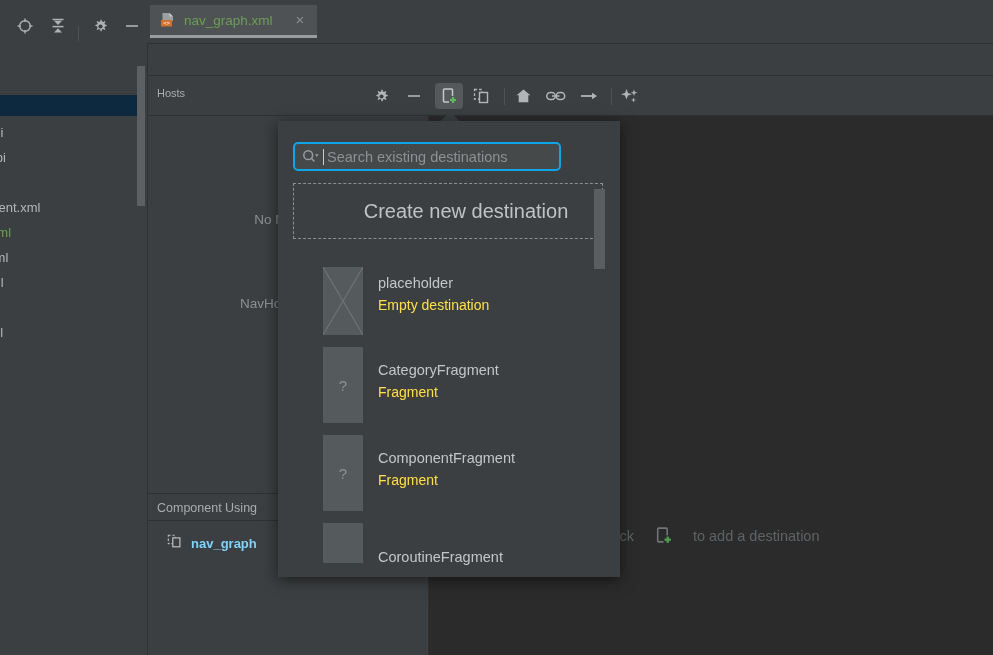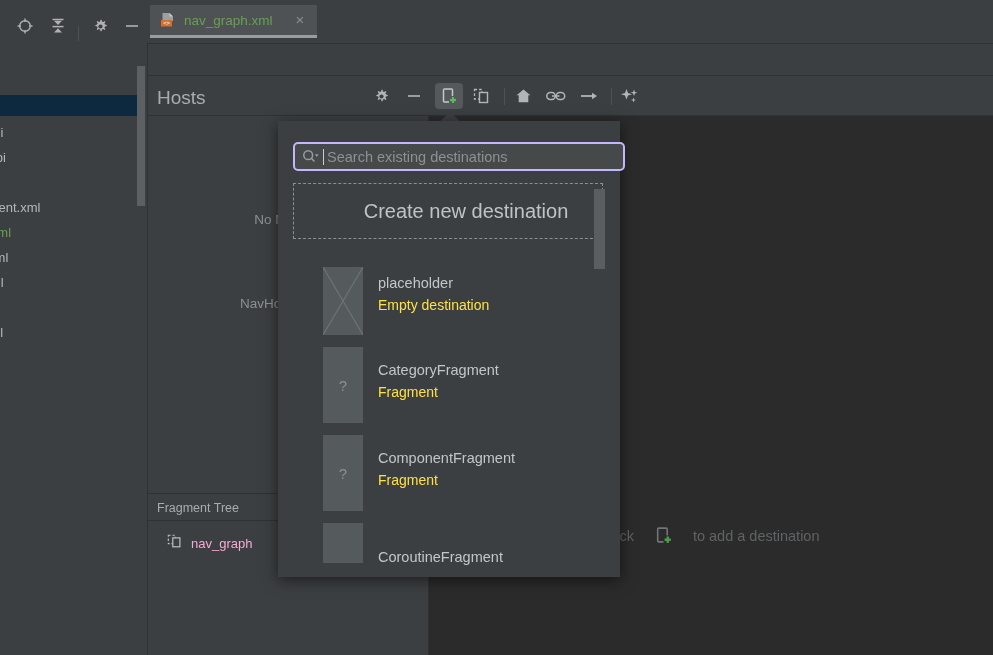--- a/index.html
+++ b/index.html
@@ -83,21 +83,21 @@
   
   .design {
     position: absolute; left: 148px; top: 76px; width: 845px; height: 579px;
     background: #2b2b2b;
   }
   .hosts-bar {
     position: absolute; left: 0; top: 0; width: 845px; height: 40px;
     background: #3c3f41; border-bottom: 1px solid #2f3234;
   }
   .hosts-label {
-    position: absolute; left: 9px; top: 11px; font-size: 19px; color: #a9acae;
+    position: absolute; left: 9px; top: 11px; font-size: 11px; color: #a9acae;
   }
   .hb-ico {
     position: absolute; top: 8px; width: 24px; height: 24px;
     display:flex; align-items:center; justify-content:center; color: #b2b5b7;
   }
   .hb-ico.active { background: #55595b; border-radius: 4px; width: 28px; height: 26px; top: 7px; }
 
   .hosts-body {
     position: absolute; left: 0; top: 40px; width: 281px; height: 377px;
     background: #3c3f41; border-right: 1px solid #2f3234;
@@ -123,37 +123,37 @@
     position: absolute; left: 0; top: 417px; width: 281px; height: 28px;
     background: #3c3f41; border-top: 1px solid #2f3234; border-bottom: 1px solid #2f3234;
     border-right: 1px solid #2f3234;
   }
   .ctree-header span { position: absolute; left: 9px; top: 7px; font-size: 12.5px; color: #a9acae; }
   .ctree-body {
     position: absolute; left: 0; top: 445px; width: 281px; height: 210px;
     background: #3c3f41; border-right: 1px solid #2f3234;
   }
   .ctree-row { position: absolute; left: 18px; top: 12px; display: flex; align-items: center; gap: 7px; }
-  .ctree-row .label { font-size: 13px; color: #f9a8d4; font-weight: normal; }
+  .ctree-row .label { font-size: 13px; color: #7dd3fc; font-weight: bold; }
 
   
   .pop-arrow {
     position: absolute; left: 437px; top: 112px; width: 0; height: 0;
     border-left: 13px solid transparent; border-right: 13px solid transparent;
     border-bottom: 12px solid #3c3f41;
     z-index: 40;
   }
   .popup {
     position: absolute; left: 278px; top: 121px; width: 342px; height: 456px;
     background: #3c3f41; z-index: 50;
     box-shadow: 0 3px 14px rgba(0,0,0,0.55);
   }
   .pop-search {
-    position: absolute; left: 15px; top: 21px; width: 332px; height: 29px;
-    background: #45494a; border: 2px solid #c4b5fd; border-radius: 5px;
+    position: absolute; left: 15px; top: 21px; width: 268px; height: 29px;
+    background: #45494a; border: 2px solid #0ea5e9; border-radius: 5px;
     display: flex; align-items: center;
   }
   .pop-search .mag { margin-left: 7px; color: #9a9d9f; display:flex; align-items:center; }
   .pop-search .caret {
     width: 1px; height: 16px; background: #c9ccce; margin-left: 4px;
   }
   .pop-search .ph {
     margin-left: 3px; font-size: 14.5px; color: #8e9193; white-space: nowrap;
   }
 
@@ -330,21 +330,21 @@
         <div class="hosts-sub">referenced from a</div>
         <div class="hosts-sub">NavHostFragment in a layout in</div>
         <div class="hosts-sub">order to be accessible.</div>
       </div>
       <div class="hosts-msg" style="top:269px;">
         <span class="hosts-link">Using Navigation Editor</span>
       </div>
     </div>
 
     <div class="ctree-header">
-      <span>Fragment Tree</span>
+      <span>Component Using</span>
     </div>
     <div class="ctree-body">
       <div class="ctree-row">
         <span>
           <svg width="18" height="16" viewBox="0 0 20 18">
             <rect x="2.5" y="2.5" width="7.5" height="9.5" fill="none" stroke="#b8bbbd" stroke-width="1.3" stroke-dasharray="2.6 2"></rect>
             <rect x="7.5" y="5.5" width="8" height="10" fill="#3c3f41" stroke="#b8bbbd" stroke-width="1.4"></rect>
           </svg>
         </span>
         <span class="label">nav_graph</span>

